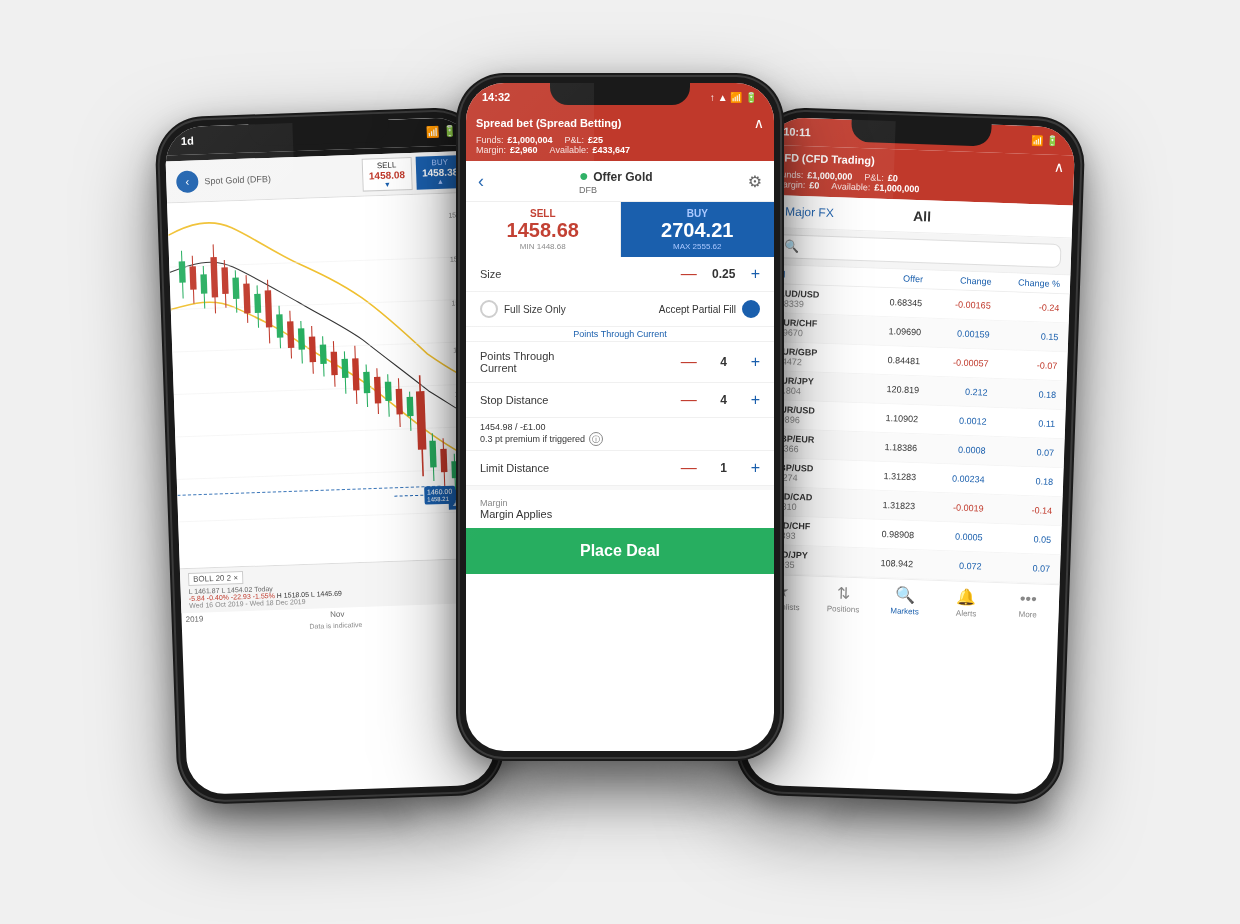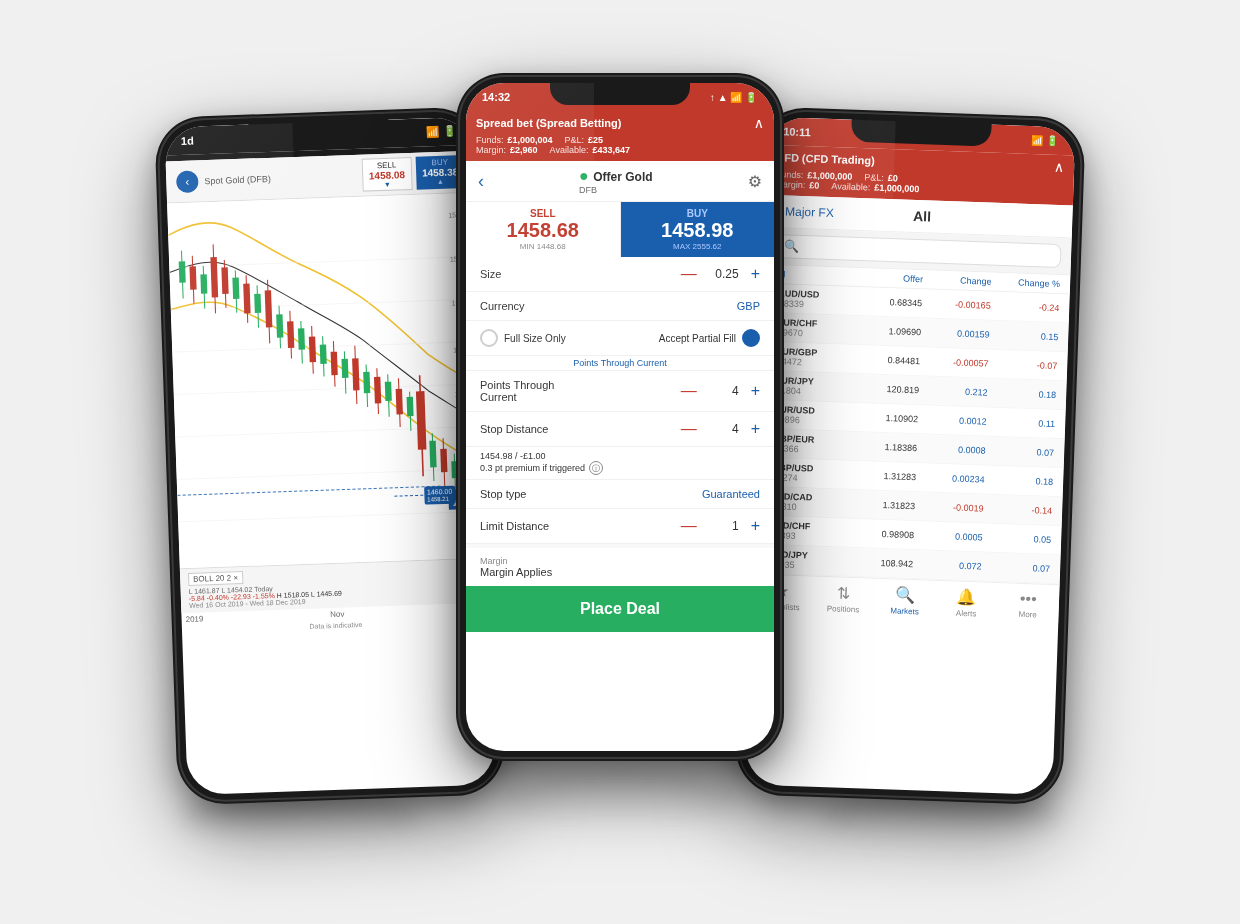--- a/index.html
+++ b/index.html
@@ -322,21 +322,22 @@
     .stepper-btn {
       color: #c0392b;
       font-size: 16px;
       font-weight: 300;
     }
 
     .stepper-val {
       font-size: 12px;
       color: #333;
       min-width: 30px;
-      text-align: right;
+      text-align: center;
+      font-weight: bold;
     }
 
     .stepper-add {
       color: #1a5fad;
       font-size: 16px;
     }
 
     .toggle-group {
       display: flex;
       align-items: center;
@@ -810,40 +811,36 @@
 
 
         <div class="price-display">
           <div class="sell-side">
             <div class="label">SELL</div>
             <div class="price">1458.68</div>
             <div class="min">MIN 1448.68</div>
           </div>
           <div class="buy-side">
             <div class="label">BUY</div>
-            <div class="price">1458.98</div>
+            <div class="price">2704.21</div>
             <div class="max">MAX 2555.62</div>
           </div>
         </div>
 
         <div class="form-section">
 
           <div class="form-row">
             <span class="form-label">Size</span>
             <div class="stepper">
               <span class="stepper-btn">—</span>
               <span class="stepper-val">0.25</span>
               <span class="stepper-add">+</span>
             </div>
           </div>
 
-          <div class="form-row">
-            <span class="form-label">Currency</span>
-            <span class="form-value">GBP</span>
-          </div>
 
 
           <div class="form-row">
             <div class="toggle-group">
               <div class="radio-btn"></div>
               <span class="partial-label">Full Size Only</span>
             </div>
             <div class="toggle-group">
               <span class="partial-label">Accept Partial Fill</span>
               <div class="radio-btn active"></div>
@@ -873,24 +870,20 @@
           <div class="stop-info">
             <div>
               <span>1454.98 / -£1.00</span>
             </div>
             <div style="display:flex;align-items:center;gap:4px;">
               <span>0.3 pt premium if triggered</span>
               <span class="info-circle">ⓘ</span>
             </div>
           </div>
 
-          <div class="stop-type-row">
-            <span class="form-label">Stop type</span>
-            <span class="stop-type-val">Guaranteed</span>
-          </div>
 
           <div class="form-row">
             <span class="form-label">Limit Distance</span>
             <div class="stepper">
               <span class="stepper-btn">—</span>
               <span class="stepper-val">1</span>
               <span class="stepper-add">+</span>
             </div>
           </div>
 

